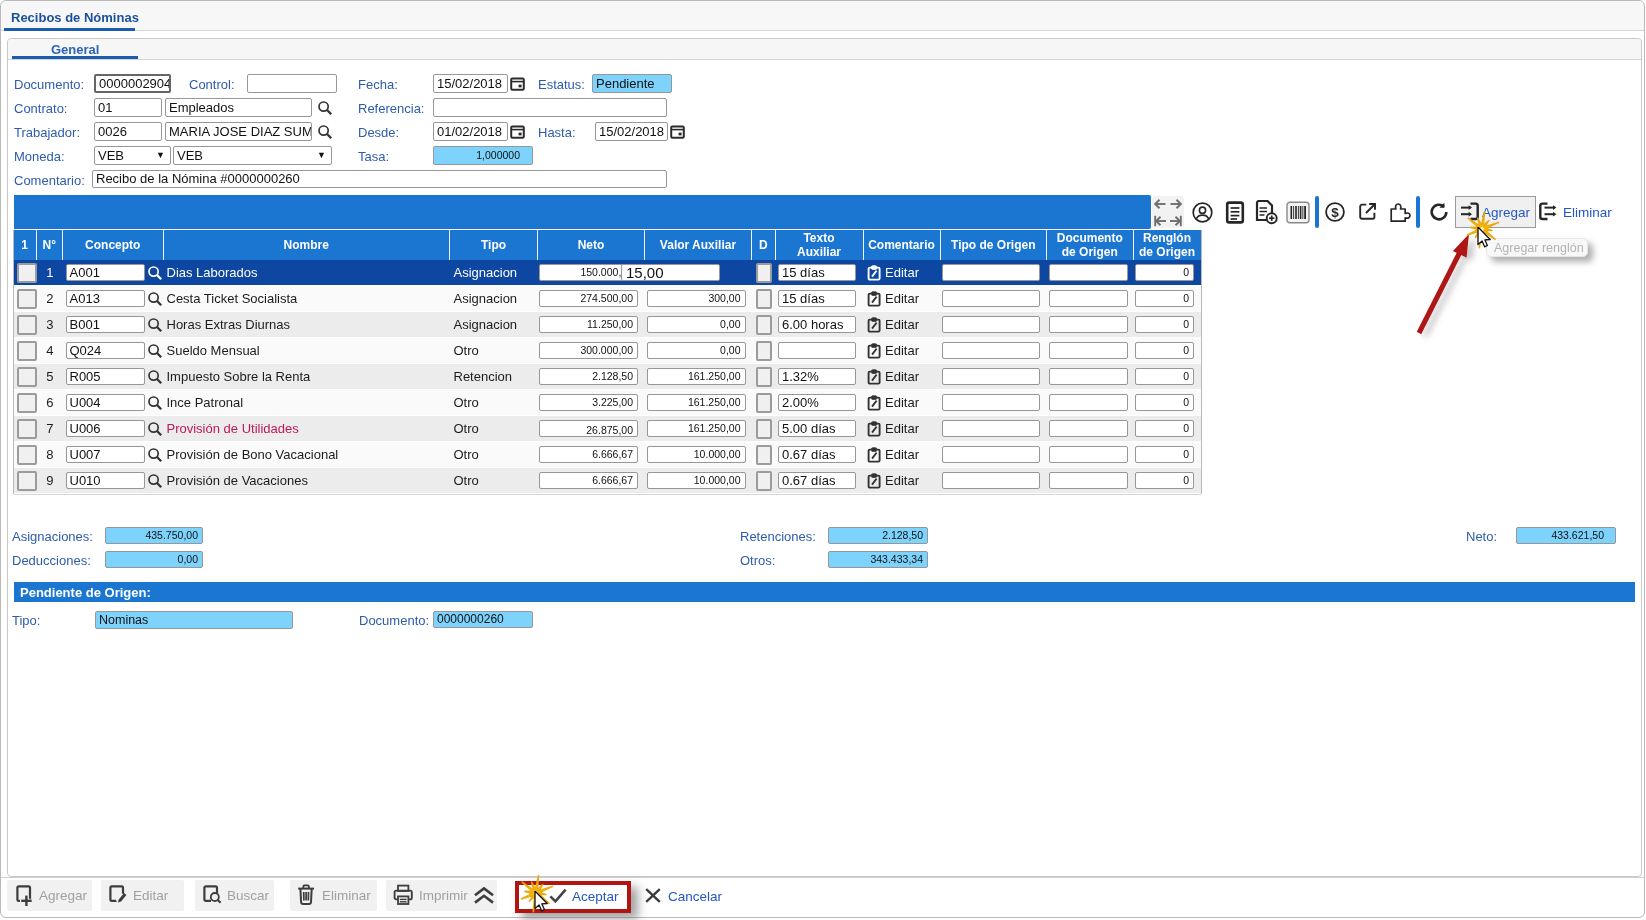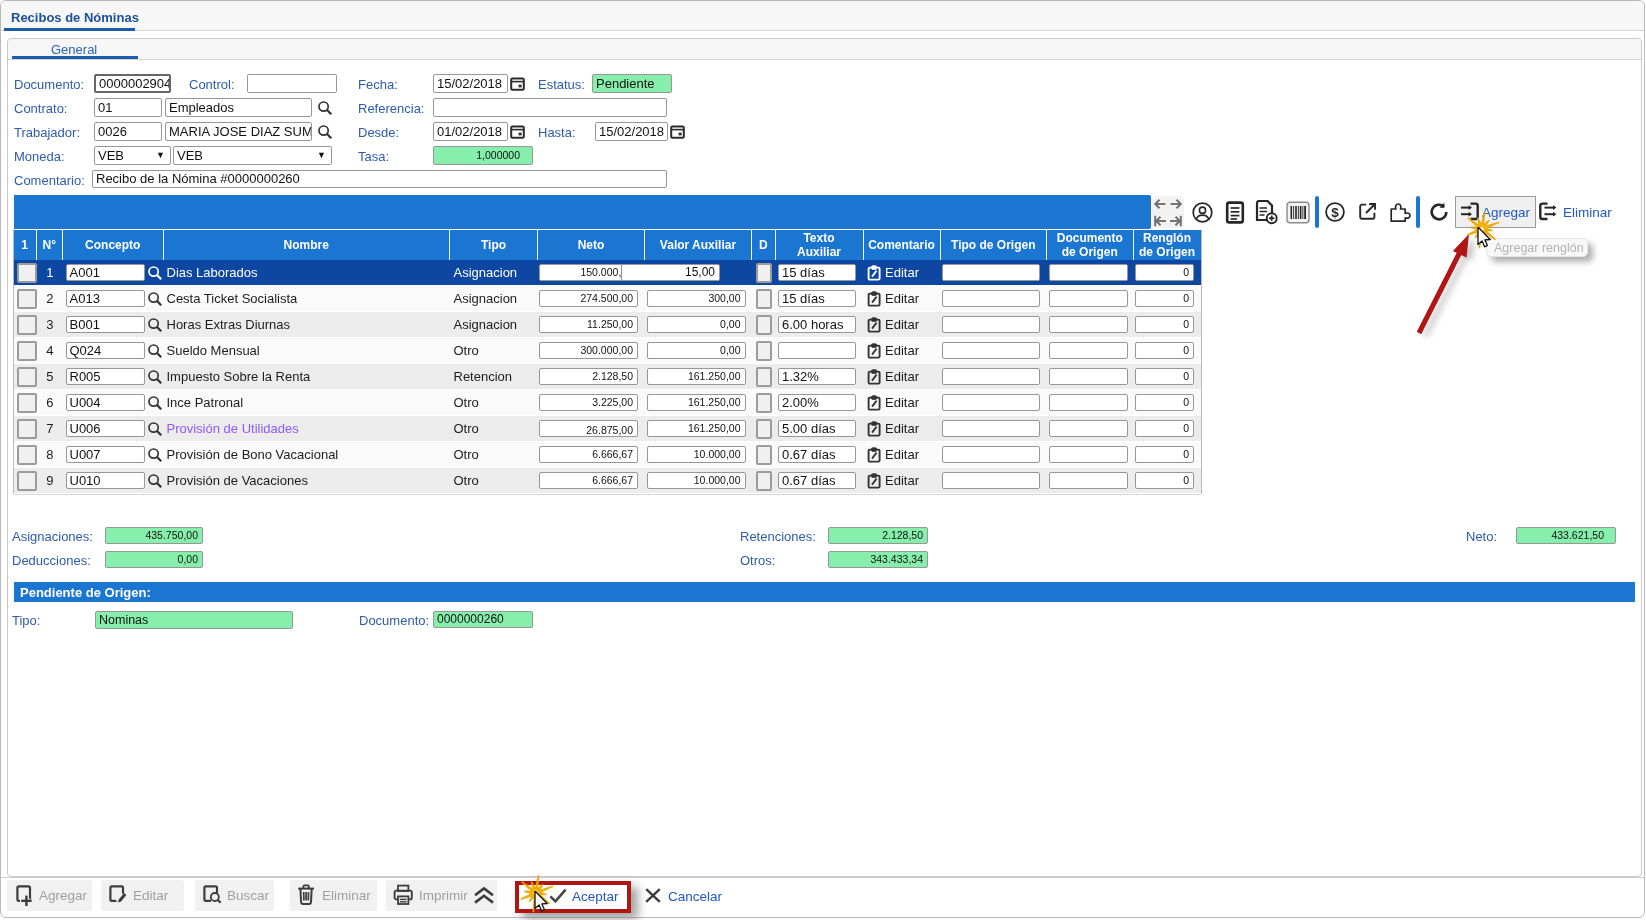--- a/index.html
+++ b/index.html
@@ -1,36 +1,36 @@
 <!DOCTYPE html>
 <html><head><meta charset="utf-8"><title>Recibos de Nóminas</title><style>
 
 html,body{margin:0;padding:0;background:#fff;width:1646px;height:920px;position:relative;
  font-family:"Liberation Sans",sans-serif;overflow:hidden}
 div,span{box-sizing:border-box}
 .lbl{position:absolute;font-size:13px;color:#2e5cab;white-space:nowrap}
 .inp{position:absolute;background:#fff;border:1px solid #979797;font-size:13px;color:#111;
  padding:0 3px;white-space:nowrap;overflow:hidden;border-radius:2px}
-.ro{background:#86efac}
+.ro{background:#7dd3fc}
 .num{text-align:right}
 .hdr{position:absolute;color:#fff;font-weight:bold;font-size:12px;text-align:center;line-height:14px;
  display:flex;align-items:center;justify-content:center}
 .rowtx{position:absolute;font-size:13px;color:#1c1c1c;white-space:nowrap}
 .cbtn{position:absolute;background:#f0f0f0;border:2px solid #9b9b9b;border-radius:2px}
 .fbtn{position:absolute;top:880px;height:31px;background:#f1f1f1;border-radius:2px}
 .fbtx{position:absolute;font-size:13.5px;color:#a0a0a0;white-space:nowrap}
 
 </style></head><body>
 <div style="position:absolute;left:0;top:0;width:1645px;height:918px;border:1px solid #b9b9b9;border-radius:6px"></div>
 <div style="position:absolute;left:1px;top:1px;width:1643px;height:30px;background:#f7f7f7;border-bottom:1px solid #d6d6d6;border-radius:6px 6px 0 0"></div>
 <div style="position:absolute;left:11px;top:10px;font-size:13px;font-weight:bold;color:#1b4f9e">Recibos de Nóminas</div>
 <div style="position:absolute;left:4px;top:28px;width:131px;height:3px;background:#1a5dad"></div>
 <div style="position:absolute;left:7px;top:38px;width:1635px;height:839px;border:1px solid #c9c9c9;border-radius:4px;background:#fff"></div>
 <div style="position:absolute;left:8px;top:39px;width:1633px;height:21px;background:#f6f6f6;border-bottom:1px solid #d4d4d4;border-radius:4px 4px 0 0"></div>
-<div style="position:absolute;left:51px;top:42px;font-size:13px;font-weight:normal;color:#2a63b8">General</div>
+<div style="position:absolute;left:51px;top:42px;font-size:13px;font-weight:bold;color:#2a63b8">General</div>
 <div style="position:absolute;left:12px;top:56px;width:126px;height:3px;background:#1a5dad"></div>
 <div class="lbl" style="left:14px;top:77px">Documento:</div>
 <div class="lbl" style="left:189px;top:77px">Control:</div>
 <div class="lbl" style="left:358px;top:77px">Fecha:</div>
 <div class="lbl" style="left:538px;top:77px">Estatus:</div>
 <div class="lbl" style="left:14px;top:101px">Contrato:</div>
 <div class="lbl" style="left:358px;top:101px">Referencia:</div>
 <div class="lbl" style="left:14px;top:125px">Trabajador:</div>
 <div class="lbl" style="left:358px;top:125px">Desde:</div>
 <div class="lbl" style="left:538px;top:125px">Hasta:</div>
@@ -183,21 +183,21 @@
 <div class="cbtn" style="left:16.5px;top:262.5px;width:20.5px;height:20.5px"></div>
 <div class="rowtx" style="left:36.5px;top:265px;width:17px;text-align:right;color:#fff">1</div>
 <div class="inp" style="left:65.5px;top:264px;width:79px;height:17px;line-height:15px;line-height:15px">A001</div>
 <svg style="position:absolute;left:146.5px;top:264.5px;" width="16" height="16" viewBox="0 0 16 16" fill="none">
     <circle cx="6.6" cy="6.6" r="4.6" stroke="#fff" stroke-width="1.7"></circle>
     <line x1="10" y1="10" x2="14.2" y2="14.2" stroke="#fff" stroke-width="2.3"></line>
   </svg>
 <div class="rowtx" style="left:166.5px;top:265px;color:#fff">Dias Laborados</div>
 <div class="rowtx" style="left:453.5px;top:265px;color:#fff">Asignacion</div>
 <div class="inp" style="left:539px;top:264px;width:99px;height:17px;line-height:15px;line-height:15px;text-align:right;font-size:10.5px;padding:0 4px">150.000,00</div>
-<div class="inp" style="left:621px;top:264px;width:99px;height:17px;line-height:15px;line-height:15px;text-align:right;font-size:12px;padding:0 4px">15,00</div>
+<div class="inp" style="left:621px;top:264px;width:99px;height:17px;line-height:15px;line-height:15px;font-size:15px;padding:0 4px">15,00</div>
 <div class="cbtn" style="left:756px;top:262.5px;width:16px;height:20.5px"></div>
 <div class="inp" style="left:778px;top:264px;width:78px;height:17px;line-height:15px;line-height:15px">15 días</div>
 <svg style="position:absolute;left:866.5px;top:264.5px;" width="15" height="16" viewBox="0 0 15 16" fill="none">
     <rect x="1.6" y="2.6" width="11" height="12" rx="1.2" stroke="#fff" stroke-width="1.9"></rect>
     <rect x="4.6" y="0.8" width="5" height="3.6" rx="0.9" fill="#fff" stroke="#fff" stroke-width="0.8"></rect>
     <line x1="5" y1="11.6" x2="9.6" y2="5.6" stroke="#fff" stroke-width="1.8"></line>
   </svg>
 <div class="rowtx" style="left:885px;top:265px;color:#fff">Editar</div>
 <div class="inp" style="left:941.5px;top:264px;width:98.5px;height:17px;line-height:15px;line-height:15px"></div>
 <div class="inp" style="left:1048.5px;top:264px;width:79px;height:17px;line-height:15px;line-height:15px"></div>
@@ -318,21 +318,21 @@
 <div class="inp" style="left:1048.5px;top:394px;width:79px;height:17px;line-height:15px;line-height:15px"></div>
 <div class="inp" style="left:1135px;top:394px;width:59px;height:17px;line-height:15px;line-height:15px;text-align:right;font-size:10.5px;padding:0 4px">0</div>
 <div style="position:absolute;left:13.5px;top:416px;width:1187px;height:25px;background:#ececec"></div>
 <div class="cbtn" style="left:16.5px;top:418.5px;width:20.5px;height:20.5px"></div>
 <div class="rowtx" style="left:36.5px;top:421px;width:17px;text-align:right;color:#1c1c1c">7</div>
 <div class="inp" style="left:65.5px;top:420px;width:79px;height:17px;line-height:15px;line-height:15px">U006</div>
 <svg style="position:absolute;left:146.5px;top:420.5px;" width="16" height="16" viewBox="0 0 16 16" fill="none">
     <circle cx="6.6" cy="6.6" r="4.6" stroke="#333" stroke-width="1.7"></circle>
     <line x1="10" y1="10" x2="14.2" y2="14.2" stroke="#333" stroke-width="2.3"></line>
   </svg>
-<div class="rowtx" style="left:166.5px;top:421px;color:#8b5cf6">Provisión de Utilidades</div>
+<div class="rowtx" style="left:166.5px;top:421px;color:#be185d">Provisión de Utilidades</div>
 <div class="rowtx" style="left:453.5px;top:421px;color:#1c1c1c">Otro</div>
 <div class="inp" style="left:539px;top:420px;width:99px;height:17px;line-height:15px;line-height:15px;text-align:right;font-size:10.5px;padding:2px 4px">26.875,00</div>
 <div class="inp" style="left:646.5px;top:420px;width:99px;height:17px;line-height:15px;line-height:15px;text-align:right;font-size:10.5px;padding:0 4px">161.250,00</div>
 <div class="cbtn" style="left:756px;top:418.5px;width:16px;height:20.5px"></div>
 <div class="inp" style="left:778px;top:420px;width:78px;height:17px;line-height:15px;line-height:15px">5.00 días</div>
 <svg style="position:absolute;left:866.5px;top:420.5px;" width="15" height="16" viewBox="0 0 15 16" fill="none">
     <rect x="1.6" y="2.6" width="11" height="12" rx="1.2" stroke="#333" stroke-width="1.9"></rect>
     <rect x="4.6" y="0.8" width="5" height="3.6" rx="0.9" fill="#333" stroke="#333" stroke-width="0.8"></rect>
     <line x1="5" y1="11.6" x2="9.6" y2="5.6" stroke="#333" stroke-width="1.8"></line>
   </svg>

